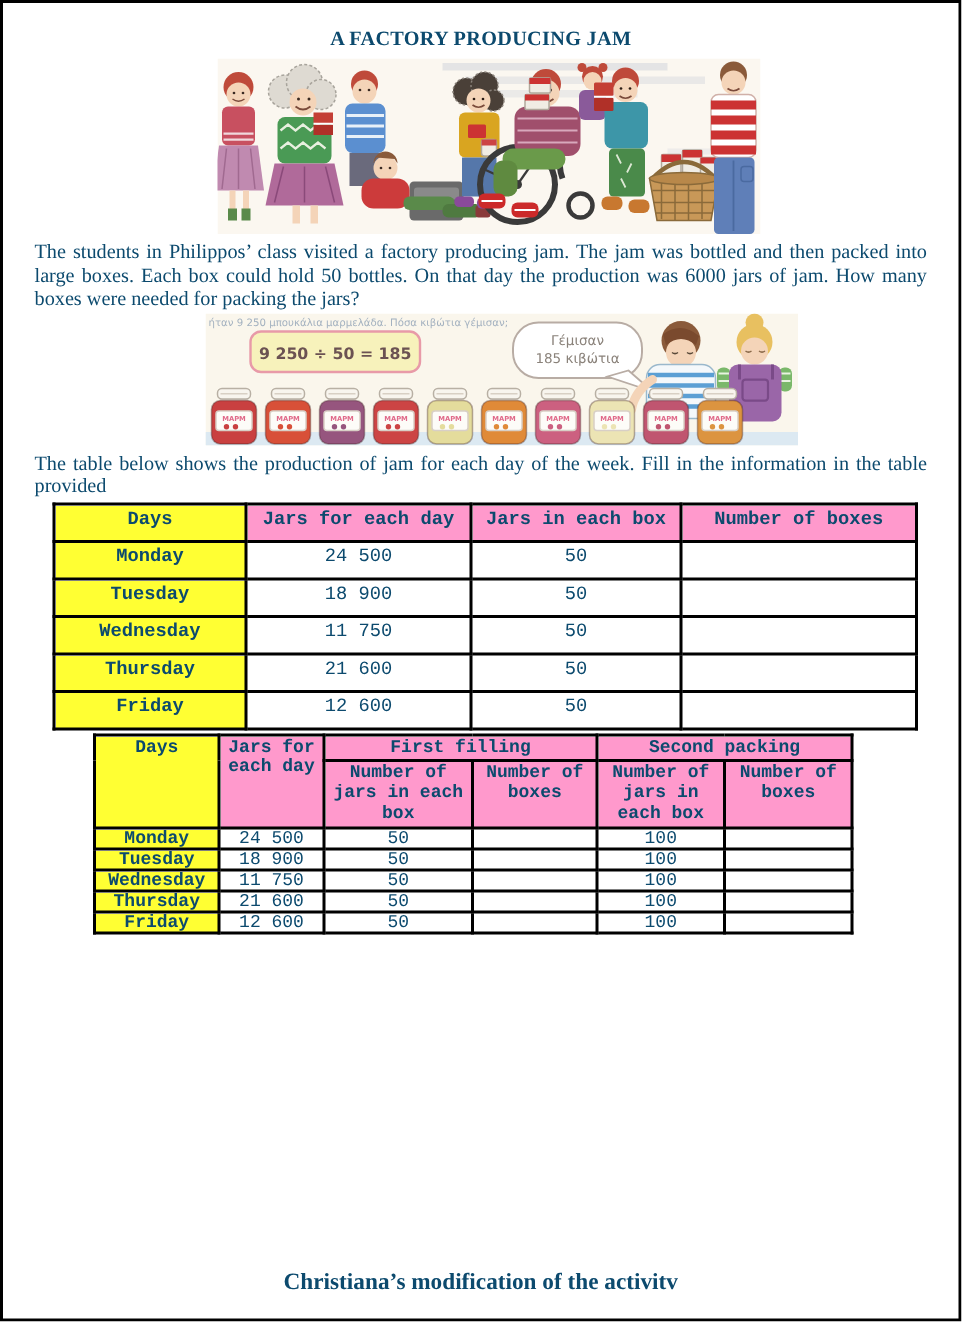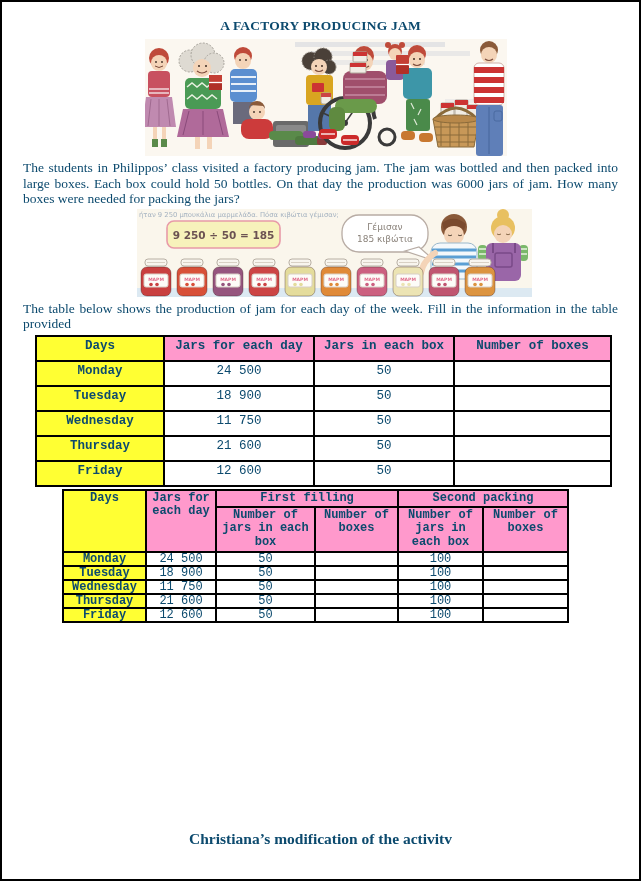--- a/index.html
+++ b/index.html
@@ -46,21 +46,21 @@
   .t1 .day { background: #ffff33; font-weight: bold; }
   
   .h2 {
     margin-top: 2px;
     text-align: center;
     font-size: 16.5px;
     font-weight: bold;
   }
   .footer-heading {
     position: absolute;
-    left: 0; right: 0; bottom: 31px;
+    left: 0; right: 0; bottom: 15px;
     text-align: center;
     font-size: 15.5px;
     font-weight: bold;
   }
   
   .t2 { margin: 2px 0 0 60px; width: 505px; }
   .t2 th, .t2 td {
     border: 2px solid #000;
     font-size: 12px;
     text-align: center;

